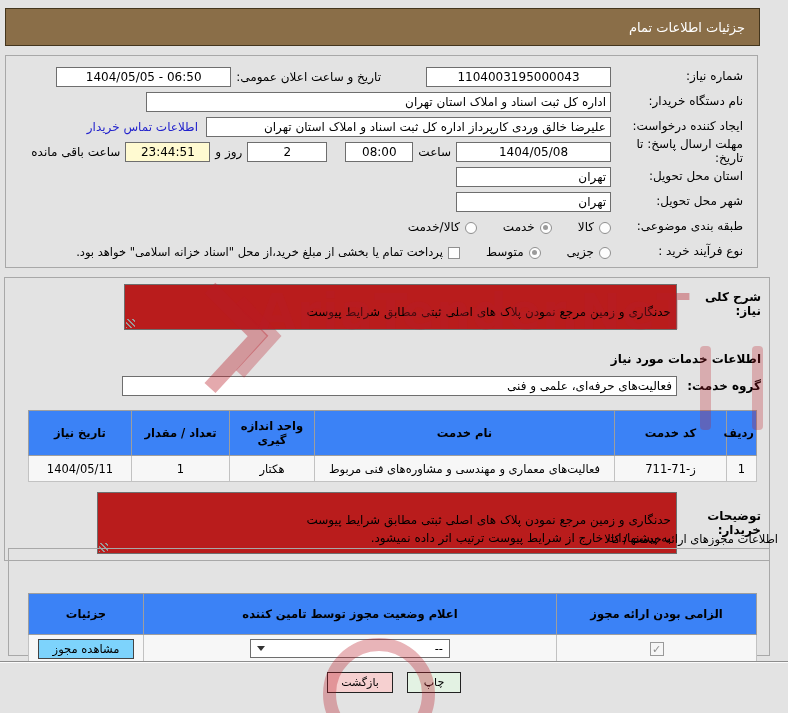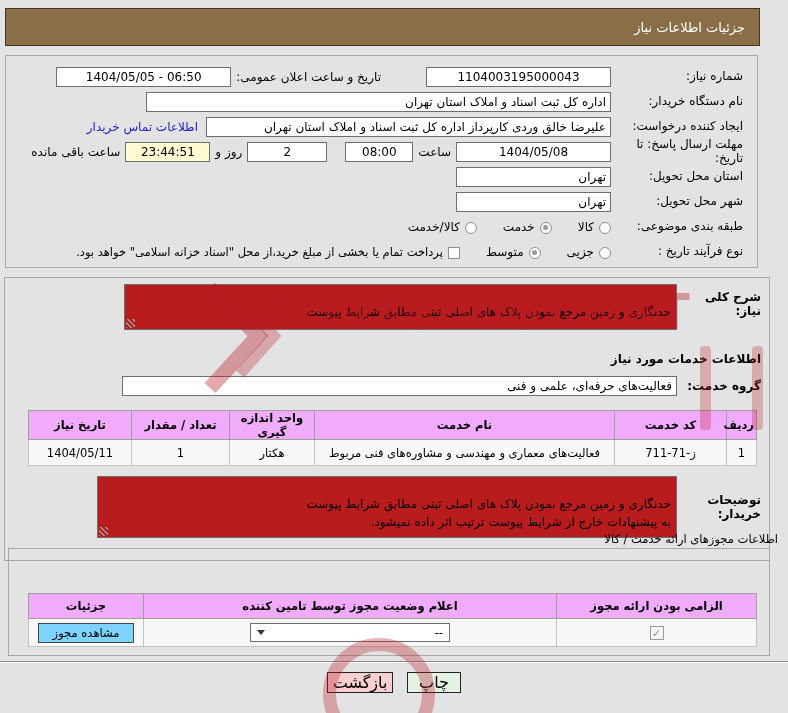--- a/index.html
+++ b/index.html
@@ -49,53 +49,53 @@
   .cb2.on::after{content:"✓";color:#8f8f8f;font-size:11px;line-height:13px;display:block}
   .long-note{white-space:nowrap;font-size:11.5px}
   
   .ta{background:#b91c1c;border:1px solid #6e6e6e;position:relative;box-sizing:border-box;
       padding:2px 5px;white-space:pre-line;line-height:1.45;overflow:hidden;flex:none}
   .ta .rz{position:absolute;left:1px;bottom:1px;width:9px;height:9px;
       background:repeating-linear-gradient(45deg,#999 0 1px,transparent 1px 3.5px)}
   .subhead{font-weight:bold;margin:22px 4px 10px 0}
   
   table.grid{border-collapse:collapse;width:728px;margin:0 8px 0 auto;table-layout:fixed}
-  table.grid th{background:#f0abfc;font-weight:bold;font-size:11.5px;border:1px solid #9e9e9e;
-      height:24px;padding:0 2px}
+  table.grid th{background:#3b82f6;font-weight:bold;font-size:11.5px;border:1px solid #9e9e9e;
+      height:24px;padding:8px 2px}
   table.grid td{background:#f7f7f7;border:1px solid #c2c2c2;height:25px;text-align:center;
       font-size:11.5px;padding:0 2px;overflow:hidden;white-space:nowrap}
   #box2 table.grid{margin-top:14px;margin-bottom:10px}
   
   .sel{width:200px;height:19px;border:1px solid #6e6e6e;background:#fff;margin:0 auto;
        display:flex;align-items:center;justify-content:space-between;padding:0 6px;box-sizing:border-box}
   .tri{width:0;height:0;border-left:4px solid transparent;border-right:4px solid transparent;
        border-top:5px solid #333}
   .btn-view{display:inline-block;background:#7dd3fc;border:1px solid #444;padding:2px 14px;
        font-size:11.5px;cursor:pointer}
   .sec-lbl{position:absolute;top:532px;right:10px;font-size:11.5px}
   
   .sep{position:absolute;top:661px;left:0;right:0;border-top:1px solid #8d8d8d;border-bottom:1px solid #fbfbfb}
   .footer{position:absolute;top:672px;left:0;right:0;display:flex;justify-content:center;gap:14px}
   .btn{height:21px;border:1px solid #222;display:flex;align-items:center;justify-content:center;
-       font-size:16px;cursor:pointer;box-sizing:border-box}
+       font-size:11px;cursor:pointer;box-sizing:border-box}
   .btn-print{width:54px;background:#e3f2e3}
   .btn-back{width:66px;background:#f6d0d0}
   
   .wm{position:absolute;inset:0;pointer-events:none;z-index:50}
   .wm-text{position:absolute;left:258px;top:284px;font-size:49px;font-weight:bold;
        direction:ltr;color:rgba(185,28,40,.38);letter-spacing:1px;white-space:nowrap}
   .wm-ring{position:absolute;left:323px;top:638px;width:112px;height:112px;border-radius:50%;
        border:13px solid rgba(185,28,40,.33);box-sizing:border-box}
   .wm-bar{position:absolute;width:11px;height:84px;background:rgba(185,28,40,.28);border-radius:4px}
 </style>
 </head>
 <body>
 
 <div class="titlebar">
-  <span>جزئیات اطلاعات نیاز</span>
+  <span>جزئیات اطلاعات تمام</span>
 </div>
 
 <div class="box" id="box1">
 
   <div class="row">
     <span class="lbl">شماره نیاز:</span>
     <span class="inp w175 center num">1104003195000043</span>
     <span class="sp40"></span>
     <span class="small-lbl">تاریخ و ساعت اعلان عمومی:</span>
     <span class="inp w165 center num">1404/05/05 - 06:50</span>
@@ -145,21 +145,21 @@
       <span class="radio on"></span>
       <span>خدمت</span>
     </span>
     <span class="opt">
       <span class="radio"></span>
       <span>کالا/خدمت</span>
     </span>
   </div>
 
   <div class="row">
-    <span class="lbl">نوع فرآیند تاریخ :</span>
+    <span class="lbl">نوع فرآیند خرید :</span>
     <span class="opt">
       <span class="radio"></span>
       <span>جزیی</span>
     </span>
     <span class="opt">
       <span class="radio on"></span>
       <span>متوسط</span>
     </span>
     <span class="opt">
       <span class="cb"></span>

